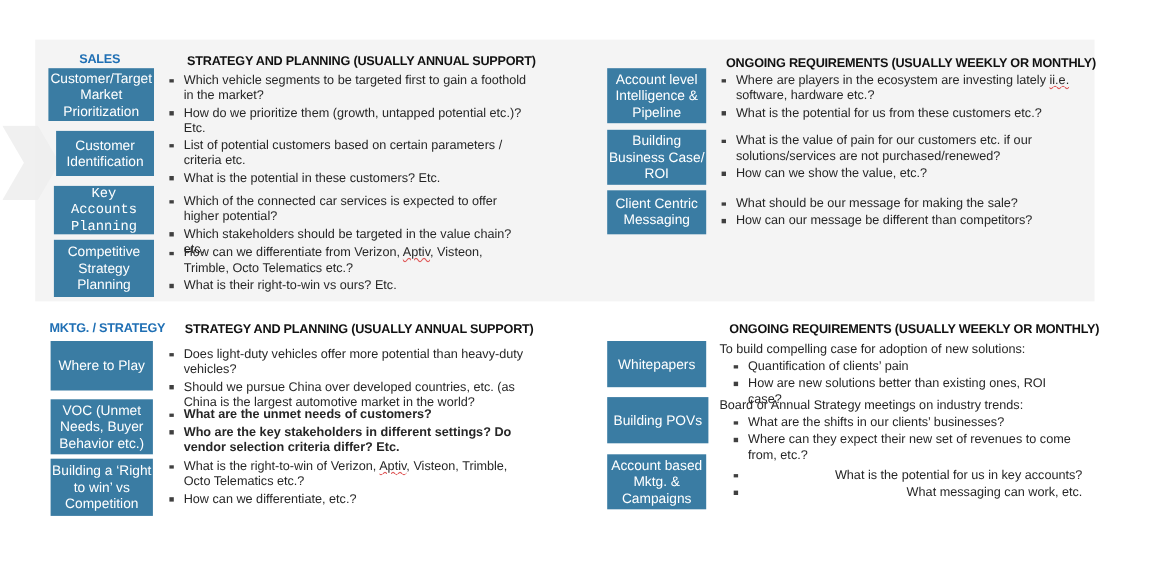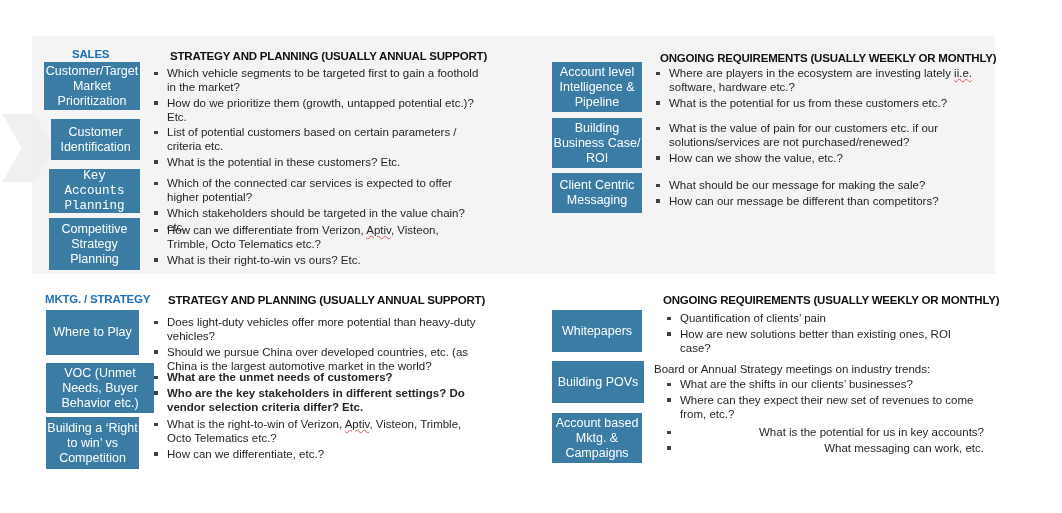--- a/index.html
+++ b/index.html
@@ -208,21 +208,21 @@
 
 <div class="panel" id="panel-mktg">
 
   <div class="col-head blue" style="left:45px; top:10px;">MKTG. / STRATEGY</div>
   <div class="col-head black" style="left:168px; top:11px;">STRATEGY AND PLANNING (USUALLY ANNUAL SUPPORT)</div>
   <div class="col-head black" style="left:663px; top:11px;">ONGOING REQUIREMENTS (USUALLY WEEKLY OR MONTHLY)</div>
 
   <div class="tile" style="left:46px; top:27px; width:93px; height:45px;">
     <span>Where to Play</span>
   </div>
-  <div class="tile" style="left:46px; top:80px; width:108px; height:50px;align-items:center;">
+  <div class="tile" style="left:46px; top:80px; width:93px; height:50px;align-items:center;">
     <span>VOC (Unmet Needs, Buyer Behavior etc.)</span>
   </div>
   <div class="tile" style="left:46px; top:134px; width:93px; height:52px;">
     <span>Building a ‘Right to win’ vs Competition</span>
   </div>
 
   <div class="bullets" style="left:152px; top:32px; width:340px;">
     <ul>
       <li>Does light-duty vehicles offer more potential than heavy-duty vehicles?</li>
       <li>Should we pursue China over developed countries, etc. (as China is the largest automotive market in the world?</li>
@@ -245,20 +245,21 @@
     <span>Whitepapers</span>
   </div>
   <div class="tile" style="left:552px; top:78px; width:92px; height:42px;">
     <span>Building POVs</span>
   </div>
   <div class="tile" style="left:552px; top:130px; width:90px; height:50px;">
     <span>Account based Mktg. &amp; Campaigns</span>
   </div>
 
   <div class="bullets indented" style="left:654px; top:28px; width:330px;">
+    <p class="lead">To build compelling case for adoption of new solutions:</p>
     <ul>
       <li>Quantification of clients’ pain</li>
       <li>How are new solutions better than existing ones, ROI case?</li>
     </ul>
   </div>
   <div class="bullets indented" style="left:654px; top:79px; width:330px;">
     <p class="lead">Board or Annual Strategy meetings on industry trends:</p>
     <ul>
       <li>What are the shifts in our clients’ businesses?</li>
       <li>Where can they expect their new set of revenues to come from, etc.?</li>

